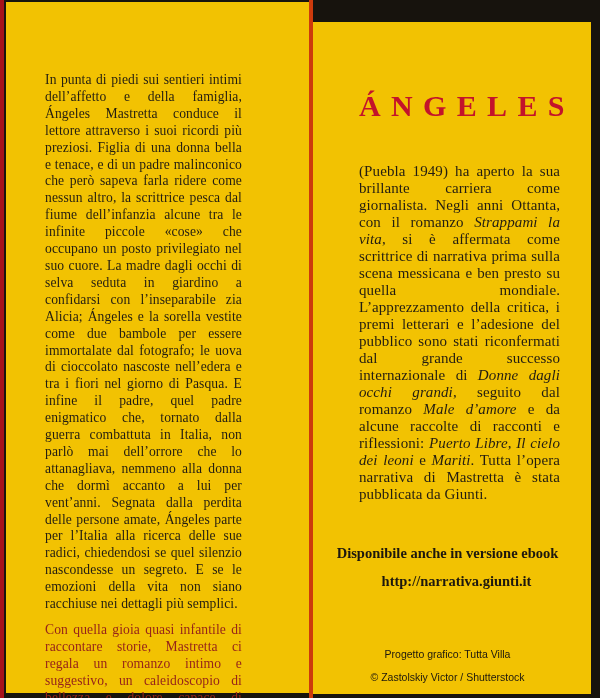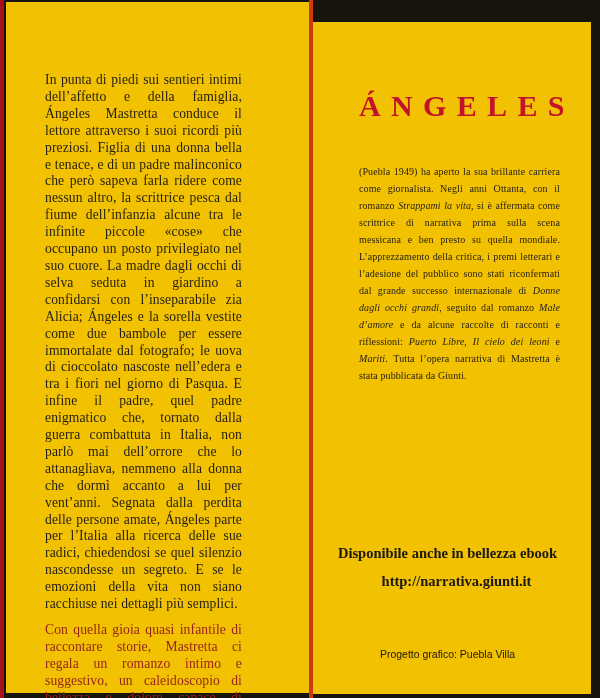--- a/index.html
+++ b/index.html
@@ -58,21 +58,21 @@
     color:#c3132b;
     font-weight:bold;
     font-size:30px;line-height:32px;
     white-space:nowrap;
   }
   .author-title .l1{letter-spacing:0.345em;display:block;}
   .author-title .l2{letter-spacing:0.055em;display:block;}
   .bio{
     position:absolute;left:46px;top:141px;width:201px;
     text-align:justify;
-    font-size:10px;line-height:17px;
+    font-size:15px;line-height:17px;
     color:#231d12;
     letter-spacing:0.1px;
   }
   .ebook-block{
     position:absolute;left:0;right:9px;top:523px;
     text-align:center;
     color:#1c170f;
     font-weight:bold;
     font-size:14.5px;
   }
@@ -105,26 +105,27 @@
     <div class="spine-right"></div>
     <div class="right-paper">
 
       <div class="author-title">
         <span class="l1">ÁNGELES</span>
       </div>
 
       <div class="bio"><span>(Puebla 1949) ha aperto la sua brillante carriera come giornalista. Negli anni Ottanta, con il romanzo </span><i>Strappami la vita</i><span>, si è affermata come scrittrice di narrativa prima sulla scena messicana e ben presto su quella mondiale. L’apprezzamento della critica, i premi letterari e l’adesione del pubblico sono stati riconfermati dal grande successo internazionale di </span><i>Donne dagli occhi grandi</i><span>, seguito dal romanzo </span><i>Male d’amore</i><span> e da alcune raccolte di racconti e riflessioni: </span><i>Puerto Libre</i><span>, </span><i>Il cielo dei leoni</i><span> e </span><i>Mariti</i><span>. Tutta l’opera narrativa di Mastretta è stata pubblicata da Giunti.</span></div>
 
       <div class="ebook-block">
-        <div>Disponibile anche in bellezza ebook</div>
+        <div>Disponibile anche in versione ebook</div>
         <div class="ebook-url">http://narrativa.giunti.it</div>
       </div>
 
       <div class="credits">
-        <div>Progetto grafico: Puebla Villa</div>
+        <div>Progetto grafico: Tutta Villa</div>
         <div class="credit-photo">
+          <div>© Zastolskiy Victor / Shutterstock</div>
         </div>
       </div>
 
     </div>
   </div>
 
 </div>
 
 </body></html>

